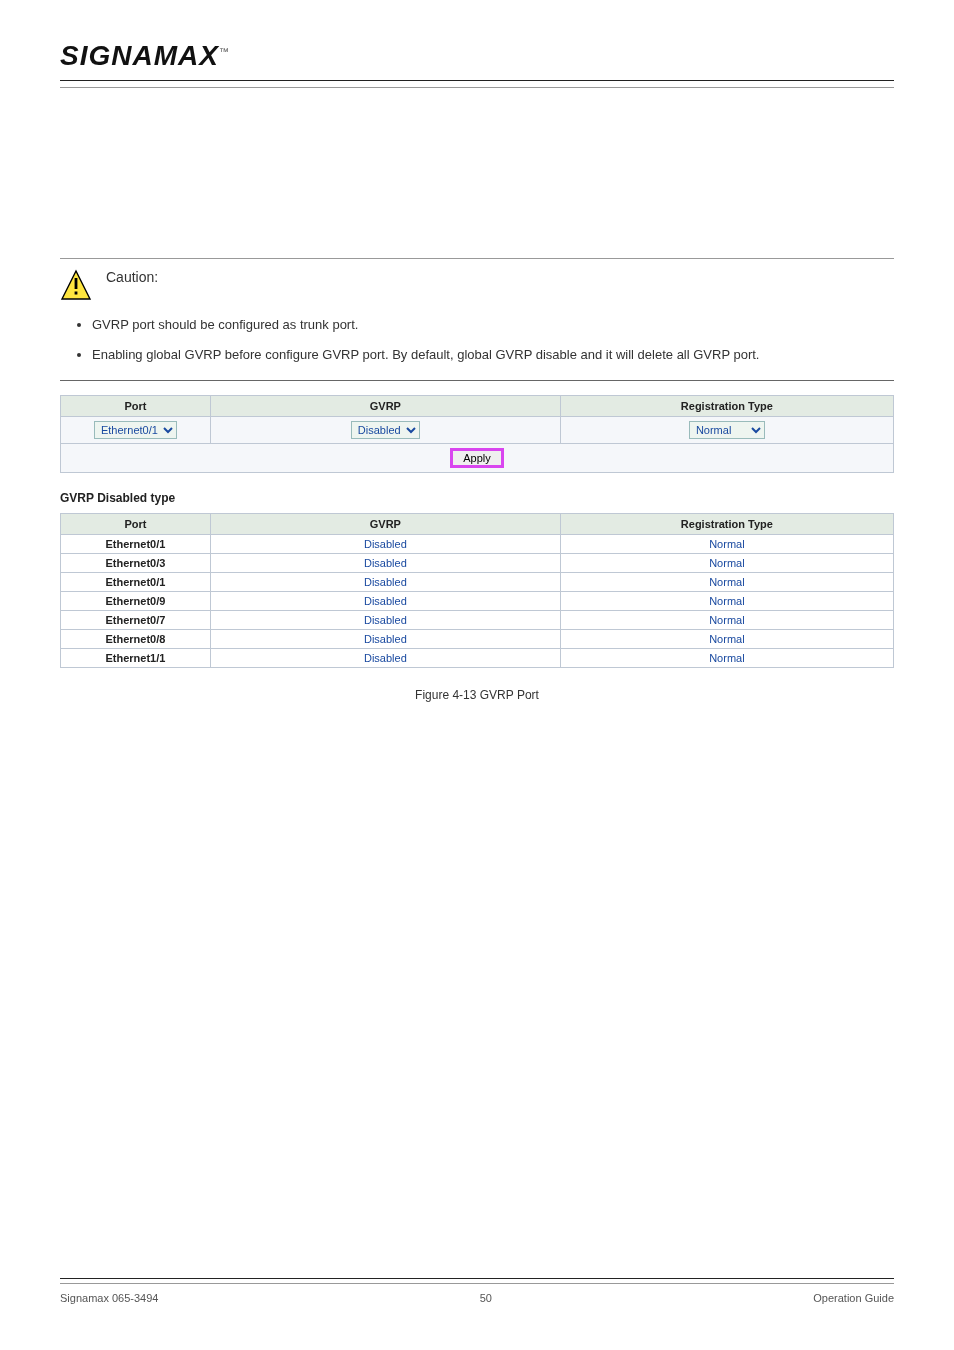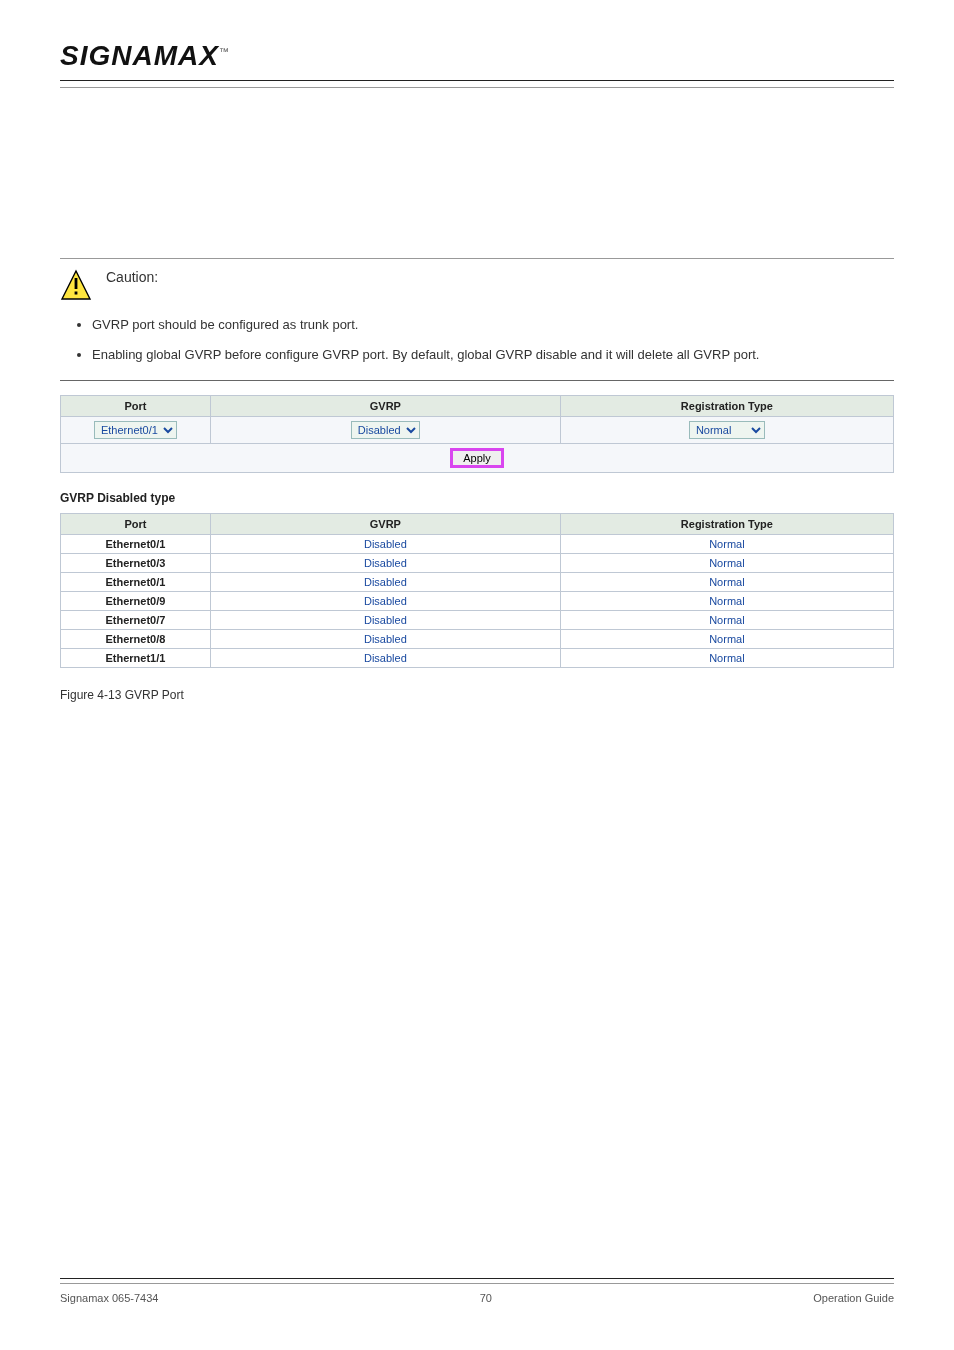--- a/index.html
+++ b/index.html
@@ -93,20 +93,21 @@
     font-size:11px;
     padding:3px;
     text-align:center;
   }
   .attr-table td.port-col { font-weight:bold; color:#222; background:#fff;}
   .attr-table td.val-col { color:#1a4aa0; background:#fff;}
   .figure-caption {
     font-size: 12px;
     color:#333;
     margin-top: 20px;
+    text-align: center;
   }
   .footer {
     position: absolute;
     bottom: 46px;
     left: 60px;
     right: 60px;
   }
   .footer .hr1 { border:none; border-top:1.5px solid #222; margin-bottom:4px;}
   .footer .hr2 { border:none; border-top:1px solid #999; margin-bottom:8px;}
   .footer-row { display:flex; justify-content:space-between; font-size:11px; color:#555;}
@@ -216,17 +217,17 @@
       </tr>
     </tbody>
 </table>
 
 <div class="figure-caption">Figure 4-13 GVRP Port</div>
 
 <div class="footer">
   <hr class="hr1">
   <hr class="hr2">
   <div class="footer-row">
-    <span>Signamax 065-7434</span>
-    <span>70</span>
+    <span>Signamax 065-3494</span>
+    <span>50</span>
     <span>Operation Guide</span>
   </div>
 </div>
 
 </body></html>

